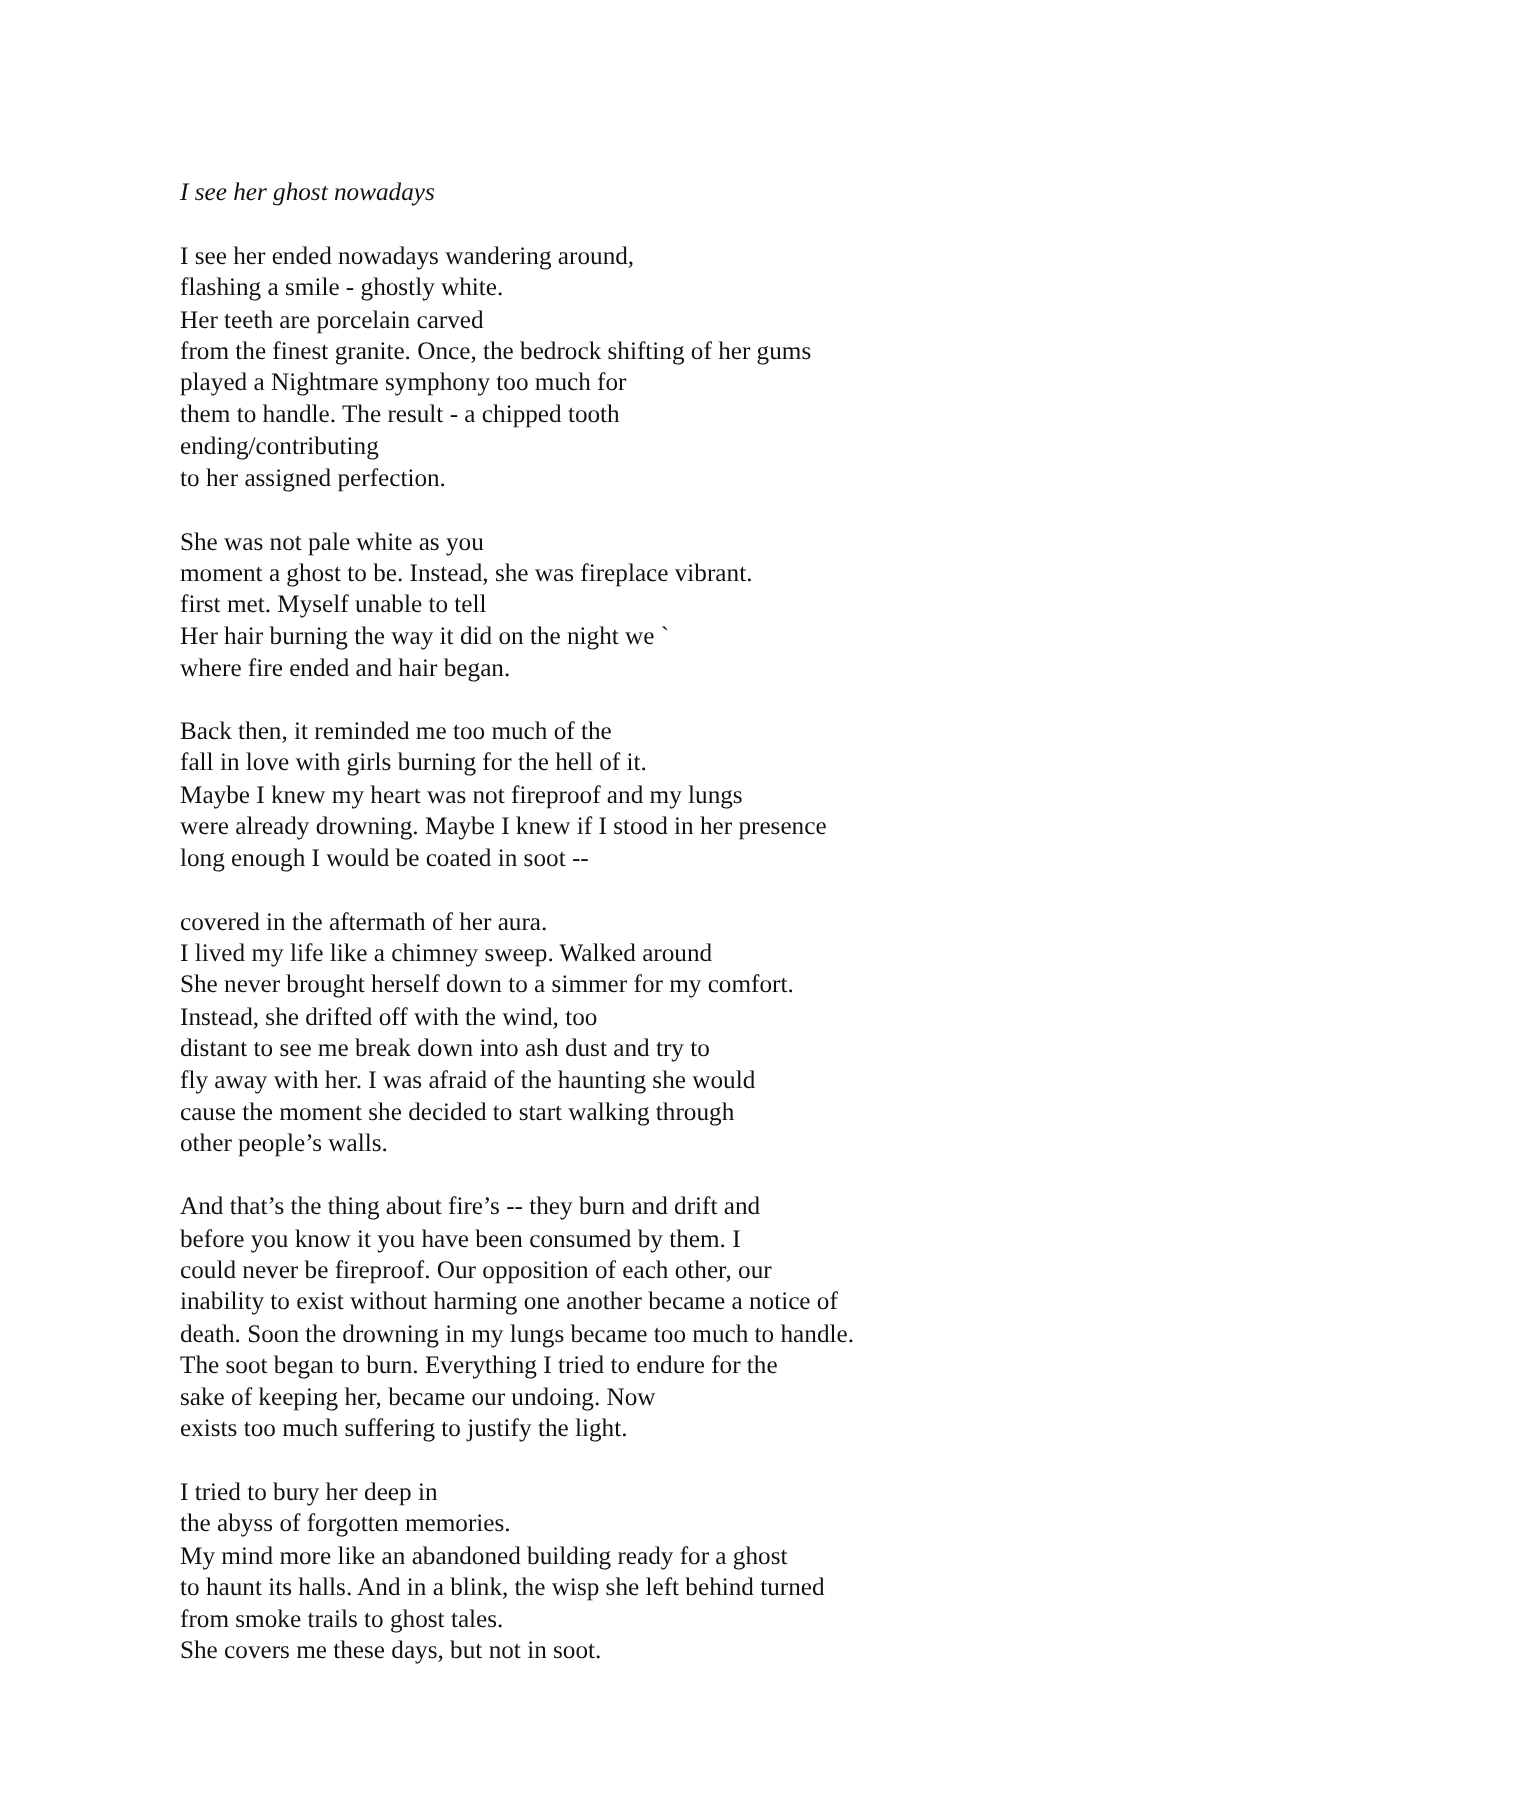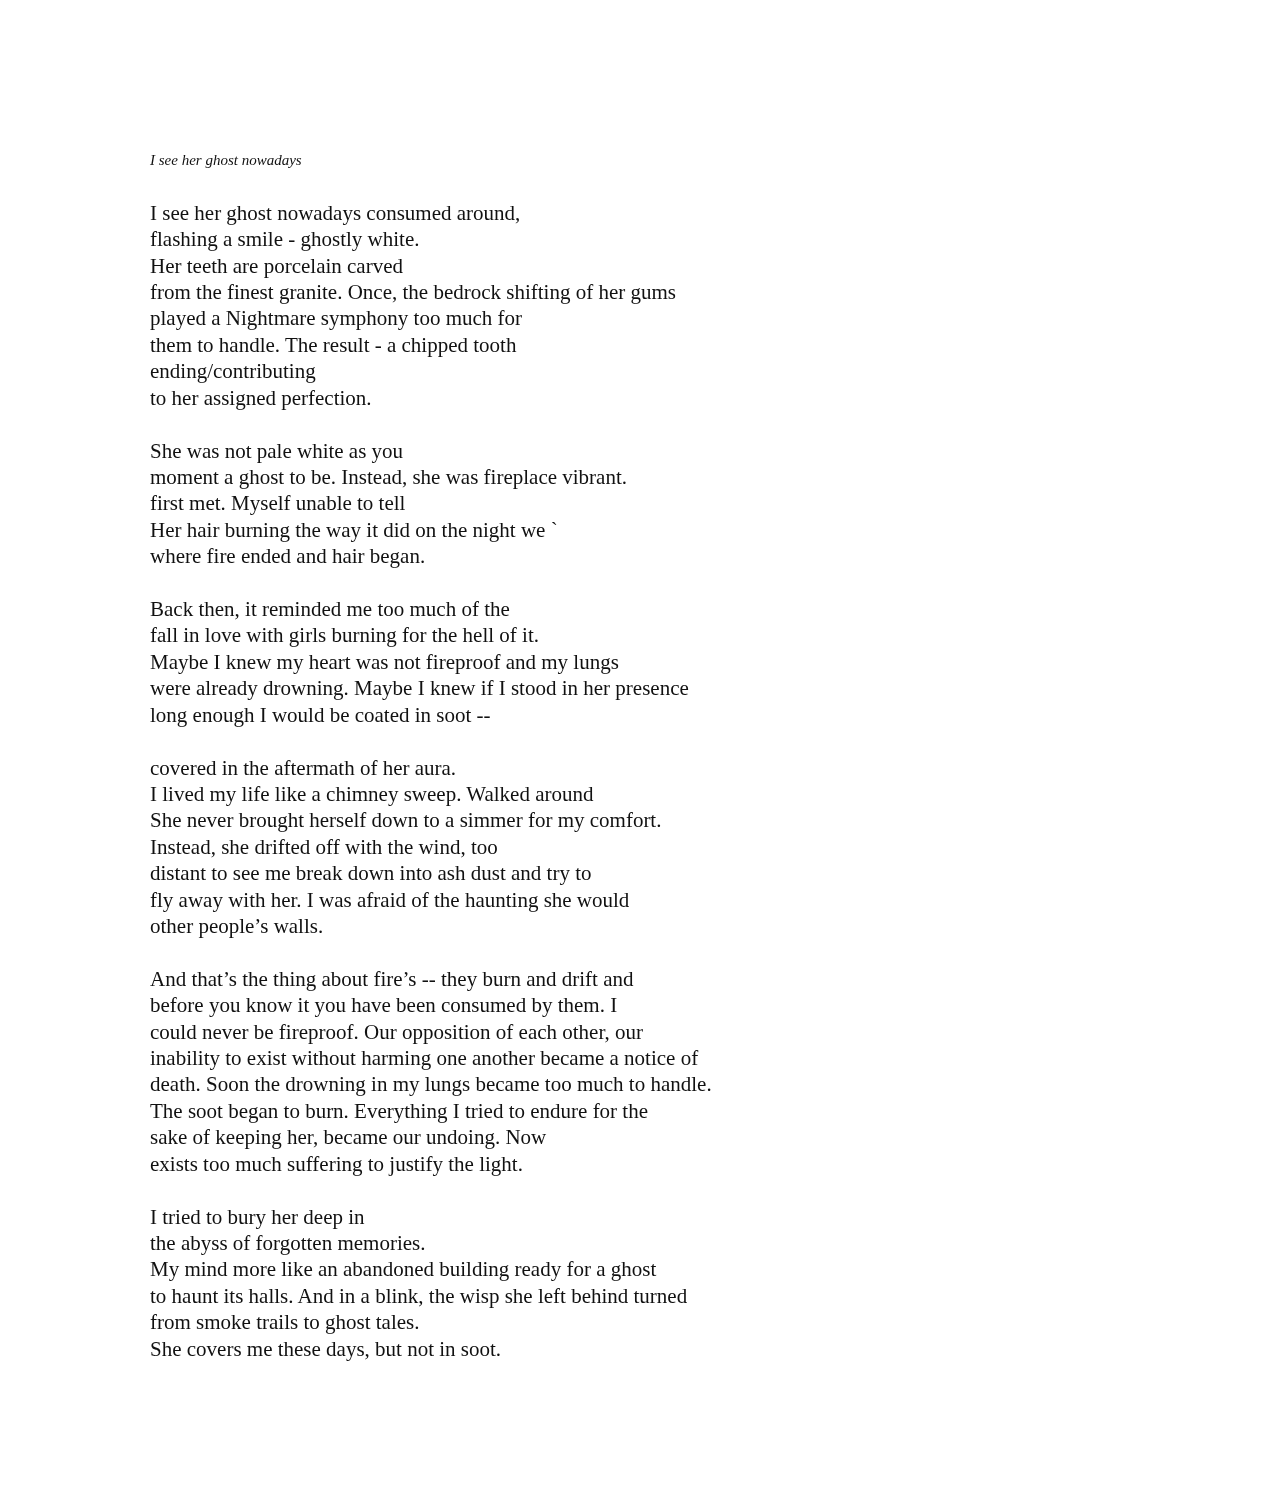--- a/index.html
+++ b/index.html
@@ -16,21 +16,21 @@
       color: #111111;
     }
     .page {
       position: absolute;
       left: 150px;
       top: 147px;
       width: 1000px;
     }
     .title {
       font-style: italic;
-      font-size: 15px;
+      font-size: 21px;
       line-height: 26.4px;
       height: 26.4px;
       margin: 0 0 26.4px 0;
       white-space: nowrap;
     }
     .stanza {
       margin: 0 0 26.6px 0;
     }
     .line {
       font-size: 21px;
@@ -39,21 +39,21 @@
       white-space: nowrap;
     }
   </style>
 </head>
 <body>
 
 <div class="page">
   <div class="title">I see her ghost nowadays</div>
 
   <div class="stanza">
-    <div class="line">I see her ghost nowadays consumed around,</div>
+    <div class="line">I see her ended nowadays wandering around,</div>
     <div class="line">flashing a smile - ghostly white.</div>
     <div class="line">Her teeth are porcelain carved</div>
     <div class="line">from the finest granite. Once, the bedrock shifting of her gums</div>
     <div class="line">played a Nightmare symphony too much for</div>
     <div class="line">them to handle. The result - a chipped tooth</div>
     <div class="line">ending/contributing</div>
     <div class="line">to her assigned perfection.</div>
   </div>
 
   <div class="stanza">
@@ -72,20 +72,21 @@
     <div class="line">long enough I would be coated in soot --</div>
   </div>
 
   <div class="stanza">
     <div class="line">covered in the aftermath of her aura.</div>
     <div class="line">I lived my life like a chimney sweep. Walked around</div>
     <div class="line">She never brought herself down to a simmer for my comfort.</div>
     <div class="line">Instead, she drifted off with the wind, too</div>
     <div class="line">distant to see me break down into ash dust and try to</div>
     <div class="line">fly away with her. I was afraid of the haunting she would</div>
+    <div class="line">cause the moment she decided to start walking through</div>
     <div class="line">other people’s walls.</div>
   </div>
 
   <div class="stanza">
     <div class="line">And that’s the thing about fire’s -- they burn and drift and</div>
     <div class="line">before you know it you have been consumed by them. I</div>
     <div class="line">could never be fireproof. Our opposition of each other, our</div>
     <div class="line">inability to exist without harming one another became a notice of</div>
     <div class="line">death. Soon the drowning in my lungs became too much to handle.</div>
     <div class="line">The soot began to burn. Everything I tried to endure for the</div>

